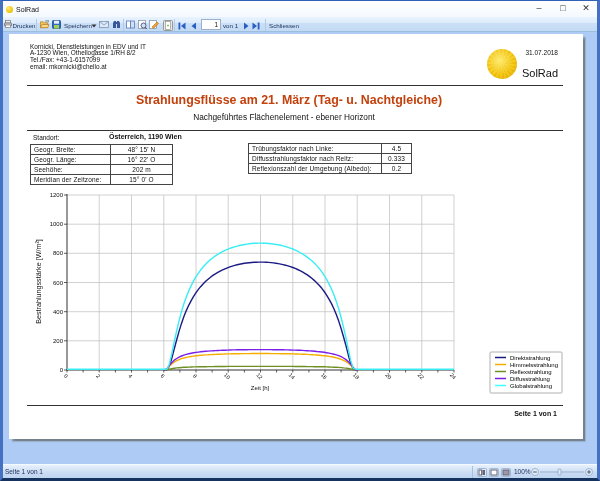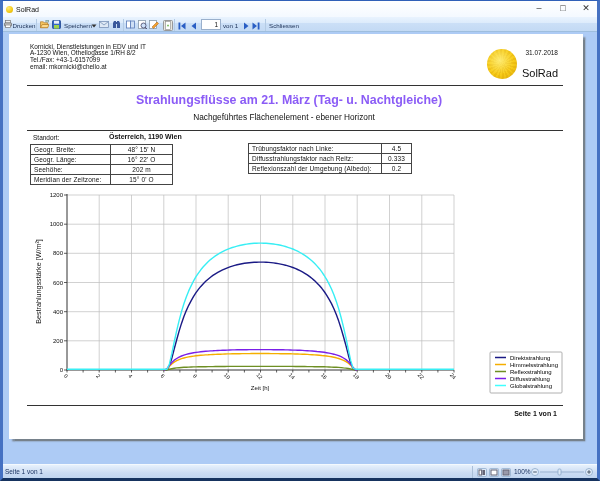--- a/index.html
+++ b/index.html
@@ -32,21 +32,21 @@
           box-shadow:2.5px 2.5px 1.5px rgba(115,124,133,0.95); }
   
   .addr { position:absolute; left:21px; top:9.8px; font-size:6.45px; line-height:6.6px; color:#111; }
   #hdate { position:absolute; right:25px; top:15px; font-size:6.5px; color:#111; }
   #hsolrad { position:absolute; right:25px; top:33px; font-size:11px; color:#111; }
   #hsun { position:absolute; left:478px; top:15px; width:30px; height:30px; border-radius:50%;
           background:radial-gradient(circle at 42% 38%, rgba(255,238,120,0.95), rgba(247,203,22,0.45) 55%, rgba(216,163,8,0.9)),
           repeating-conic-gradient(#f7cd1d 0deg 9deg, #e6b40e 9deg 18deg); }
   .hrule { position:absolute; left:18px; width:536px; height:1px; background:#333; }
   #ptitle { position:absolute; left:0; top:59px; width:560px; text-align:center;
-            font-size:12.4px; font-weight:bold; color:#8b5cf6; }
+            font-size:12.4px; font-weight:bold; color:#c2410c; }
   #psub { position:absolute; left:0; top:78px; width:550px; text-align:center; font-size:8.3px; color:#111; }
   
   .tb { position:absolute; border-collapse:collapse; font-size:6.5px; letter-spacing:0.12px; color:#111; }
   .tb td { border:1px solid #444; padding:0 3px; height:10px; }
   .tb .val { text-align:center; }
   #standort-lbl { position:absolute; left:24px; top:100px; font-size:6.5px; color:#111; }
   #standort-val { position:absolute; left:100px; top:99px; font-size:7px; font-weight:bold; color:#111; }
   
   #f-left { position:absolute; left:21px; top:376px; font-size:7.1px; color:#111; }
   #f-right { position:absolute; right:26px; top:376px; font-size:7px; font-weight:bold; color:#111; }

